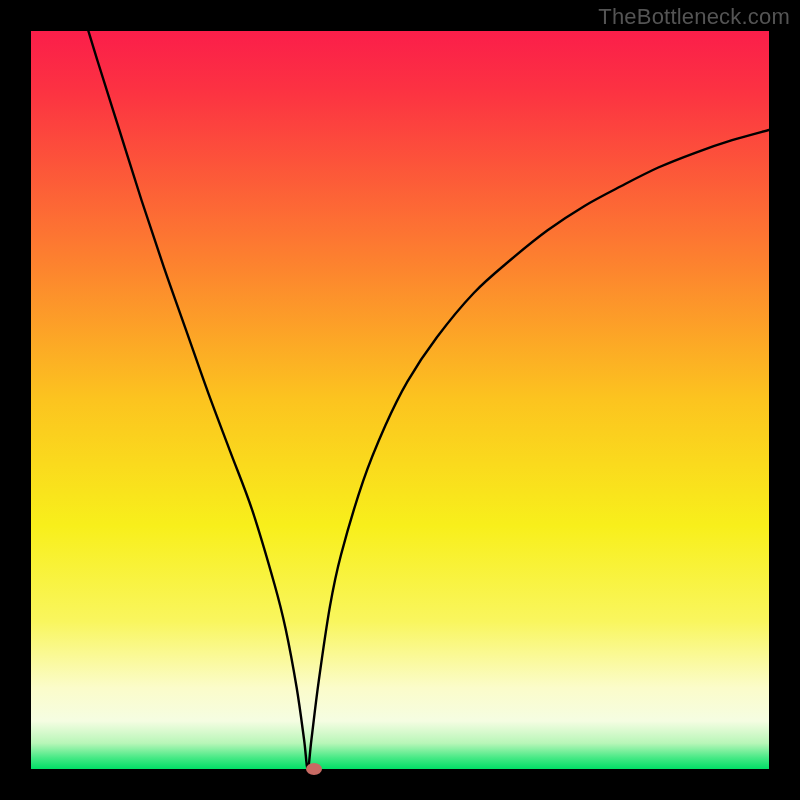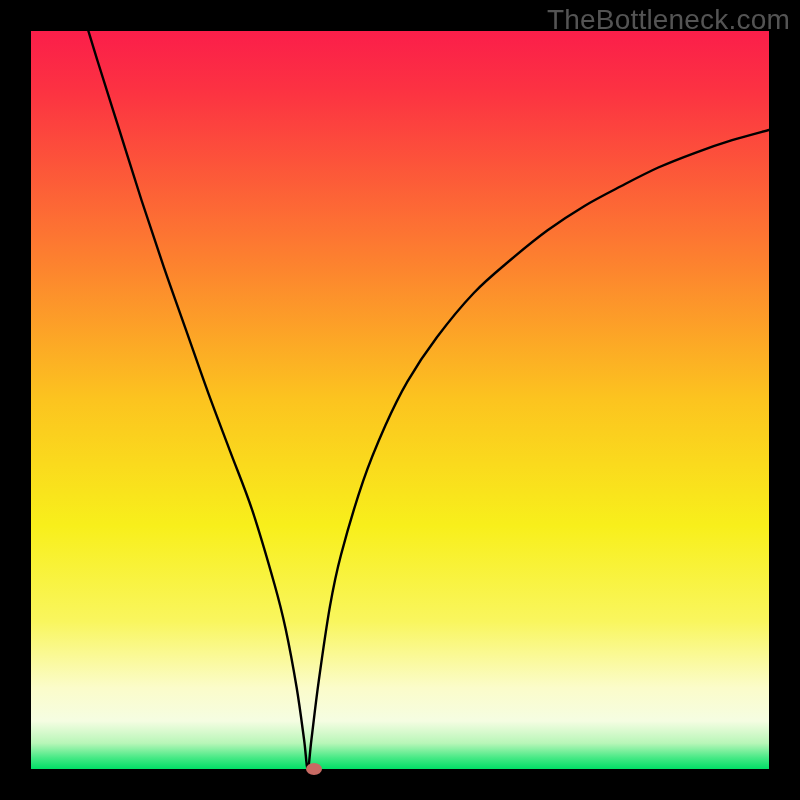--- a/index.html
+++ b/index.html
@@ -16,21 +16,21 @@
     width: 800px;
     height: 800px;
     background: #000;
     box-sizing: border-box;
   }
   .watermark {
     position: absolute;
     top: 4px;
     right: 10px;
     color: #545454;
-    font-size: 28px;
+    font-size: 22px;
     font-weight: 500;
     letter-spacing: 0.2px;
     z-index: 30;
     user-select: none;
   }
   .plot-area {
     position: absolute;
     left: 31px;
     top: 31px;
     width: 738px;

